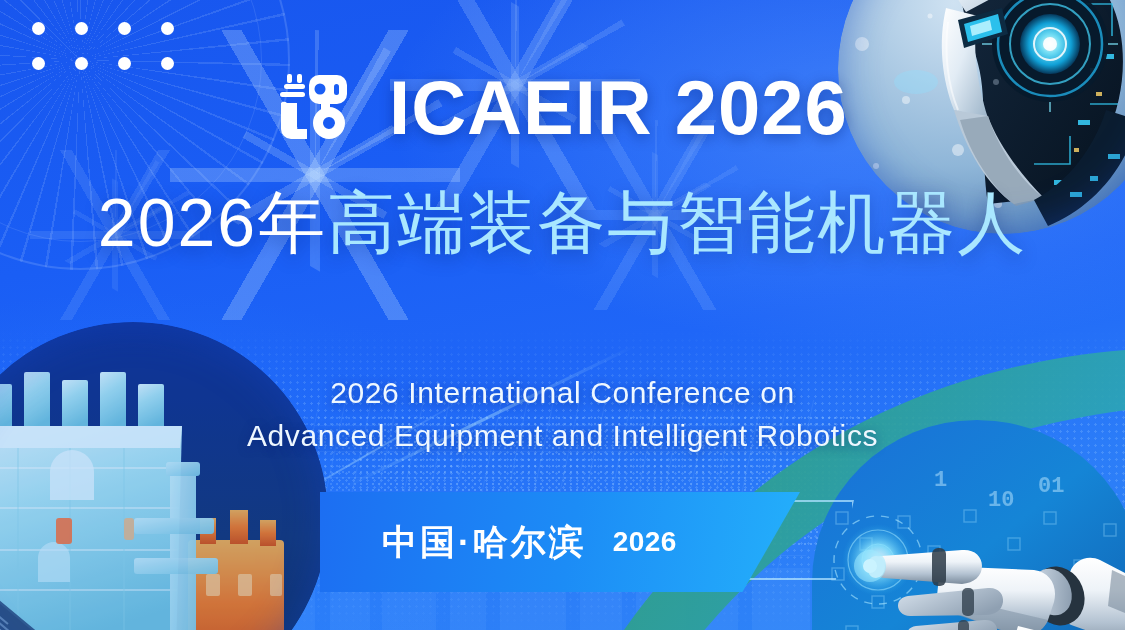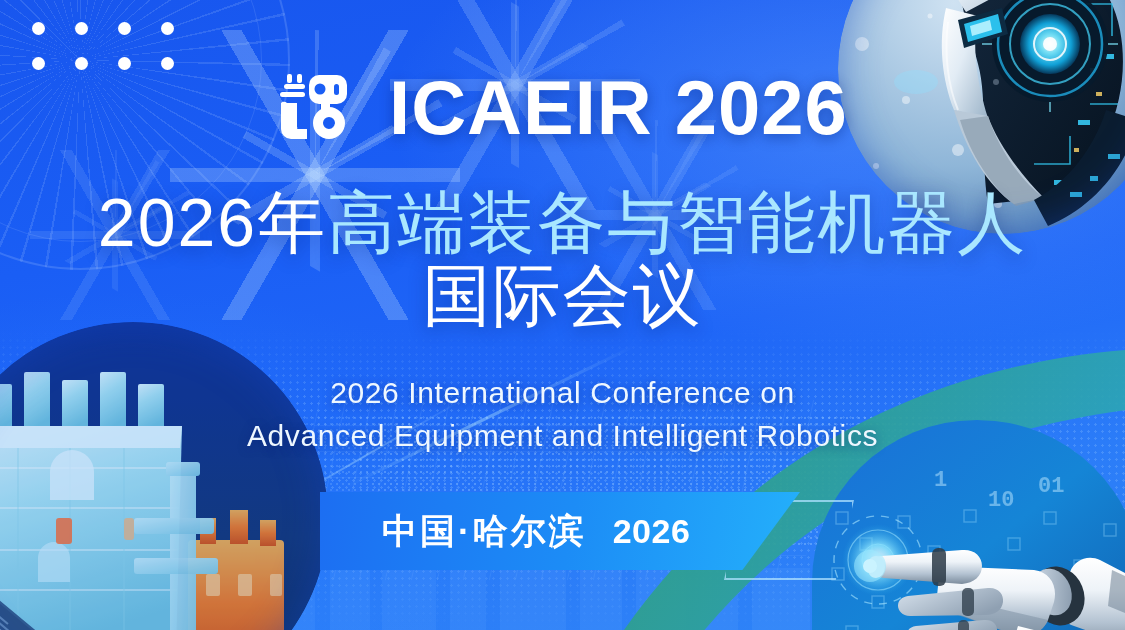--- a/index.html
+++ b/index.html
@@ -146,21 +146,21 @@
   .en-sub{
     position:absolute;left:0;right:0;top:372px;text-align:center;
     color:#eef7ff;font-size:30px;font-weight:normal;line-height:1.42;
     letter-spacing:.6px;
     text-shadow:0 2px 10px rgba(0,30,120,0.5);
   }
 
   
   .info-wrap{position:absolute;left:320px;top:492px;width:520px;height:78px;}
   .info-bar{
-    position:absolute;left:0;top:0;width:480px;height:78px;
+    position:absolute;left:0;top:0;width:480px;height:100px;
     background:linear-gradient(100deg, #1c6ef2 0%, #1c8cf6 52%, #24b0fb 100%);
     clip-path:polygon(0 0, 100% 0, 88% 100%, 0 100%);
     display:flex;align-items:center;
   }
   .info-outline{
     position:absolute;left:404px;top:8px;width:130px;height:80px;
     border:2px solid rgba(175,225,255,0.75);
     clip-path:polygon(14% 0, 100% 0, 86% 100%, 0 100%);
     background:transparent;
   }
@@ -168,21 +168,21 @@
     content:"";position:absolute;inset:2px;background:transparent;
   }
   .info-city{
     color:#ffffff;font-size:35px;font-weight:bold;letter-spacing:3px;
     margin-left:62px;white-space:nowrap;
   }
   .info-date{
     margin-left:26px;display:flex;flex-direction:column;
     align-items:center;line-height:1.02;
   }
-  .info-year{color:#ffffff;font-size:34px;font-weight:bold;letter-spacing:.5px;}
+  .info-year{color:#ffffff;font-size:28px;font-weight:bold;letter-spacing:.5px;}
   .info-days{color:#ffffff;font-size:25px;font-weight:bold;letter-spacing:.3px;}
 </style>
 </head>
 <body>
 
 <div class="banner">
 
   <div class="bg-layer">
 
     <div class="ferris-spokes"></div>
@@ -584,21 +584,20 @@
       <g fill="#1a5ef5">
         <circle cx="43" cy="18" r="5.5"></circle>
         <rect x="57" y="13" width="5" height="11" rx="2.5"></rect>
       </g>
     </svg>
     <div class="brand">ICAEIR 2026</div>
   </div>
 
   <div class="cn-title">
     <span class="cn-year">2026年</span><span class="cn-accent">高端装备与智能机器人</span>
-    <span class="cn-line2">国际会议</span>
   </div>
 
   <div class="en-sub">
     <div>2026 International Conference on</div>
     <div>Advanced Equipment and Intelligent Robotics</div>
   </div>
 
   <div class="info-wrap">
     <div class="info-outline"></div>
     <div class="info-bar">

